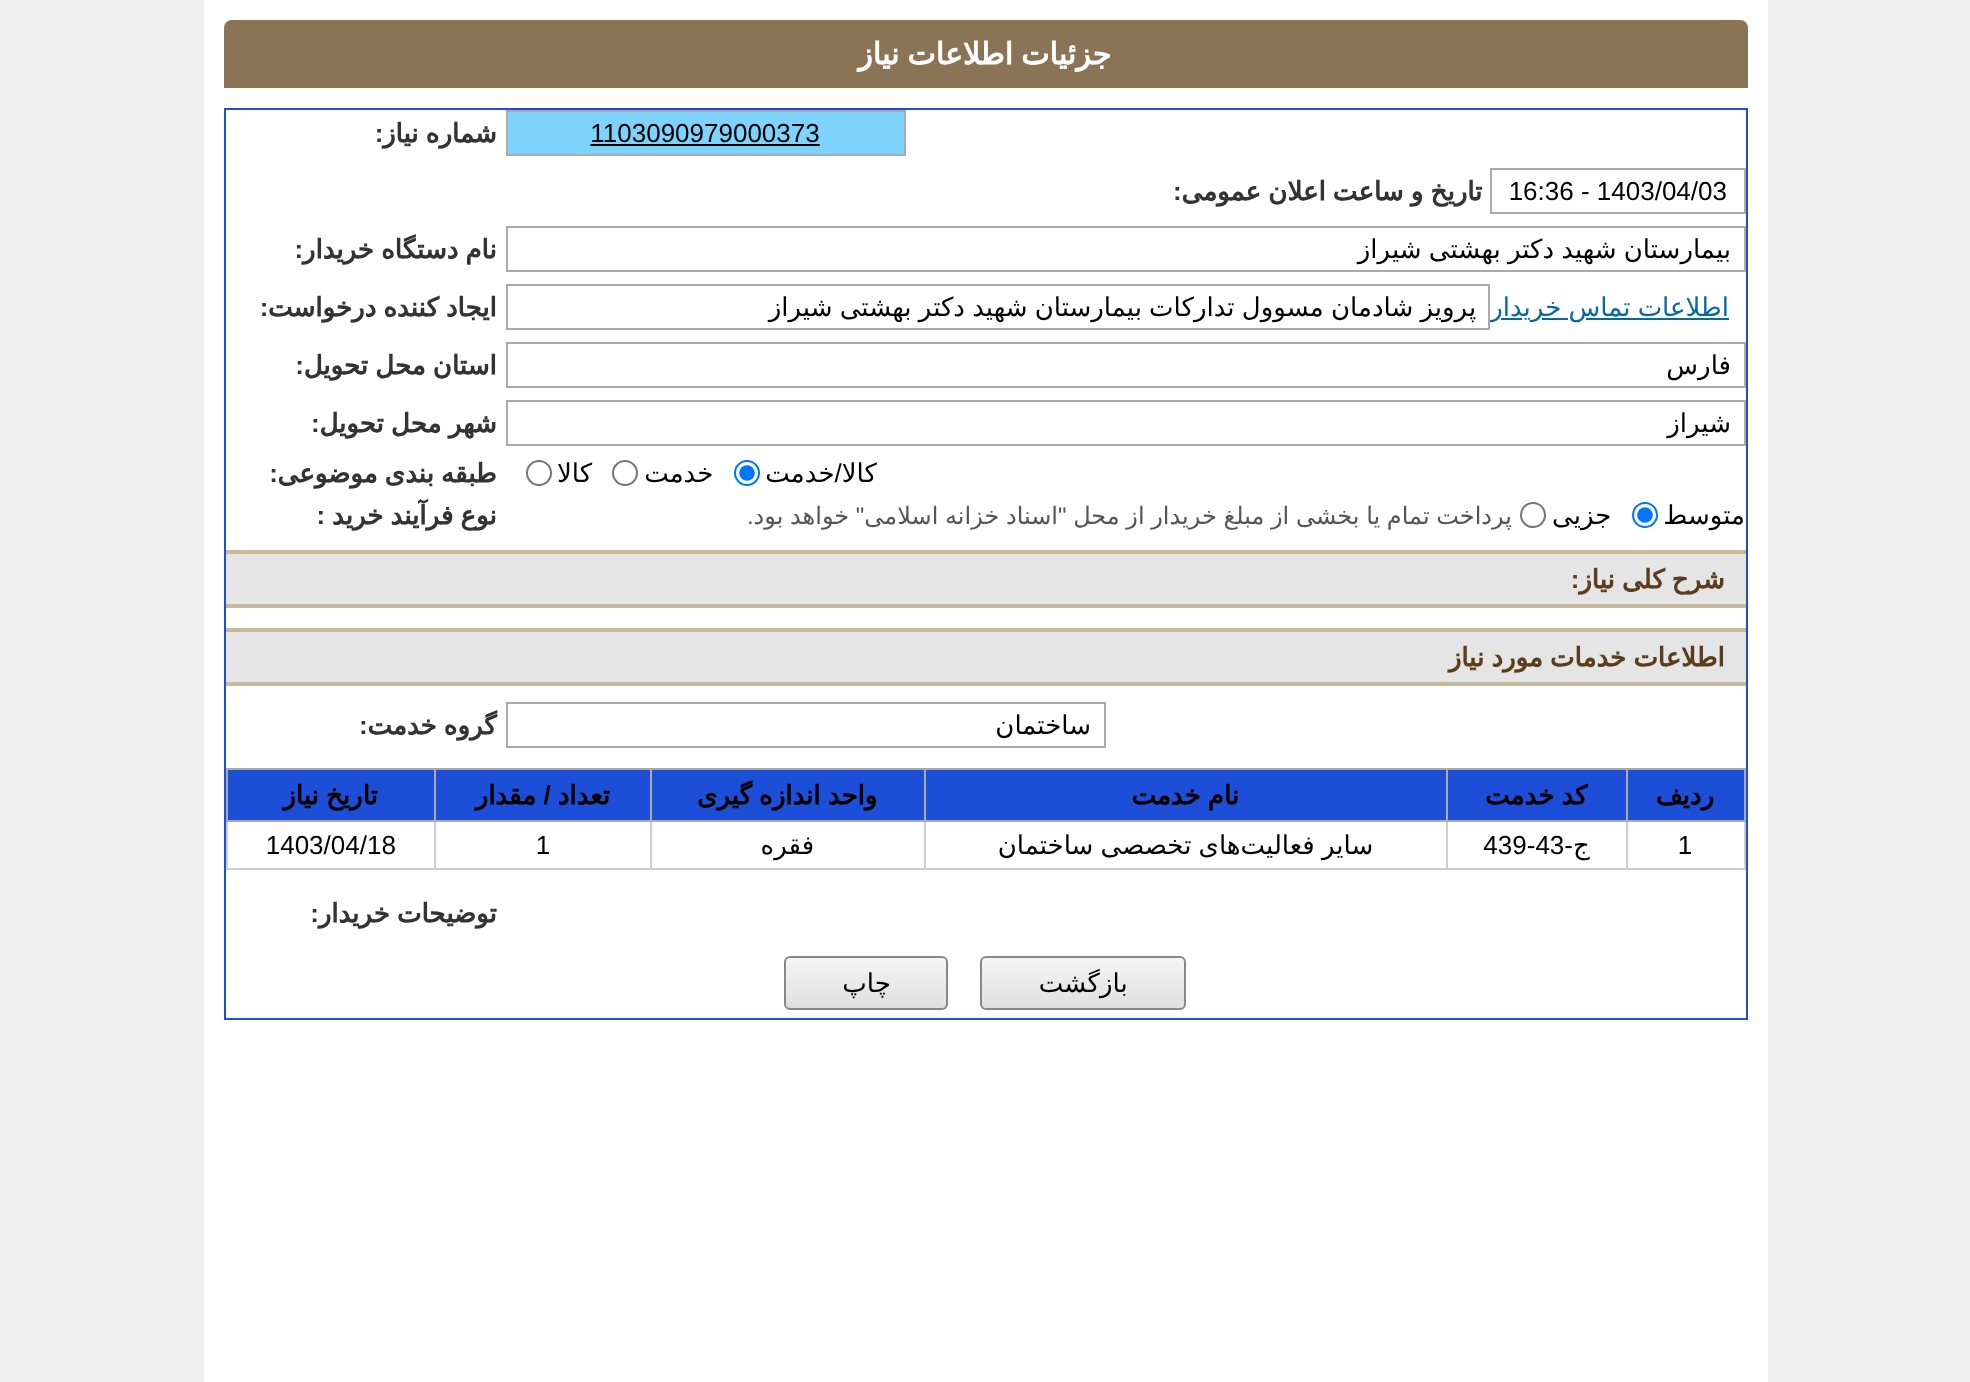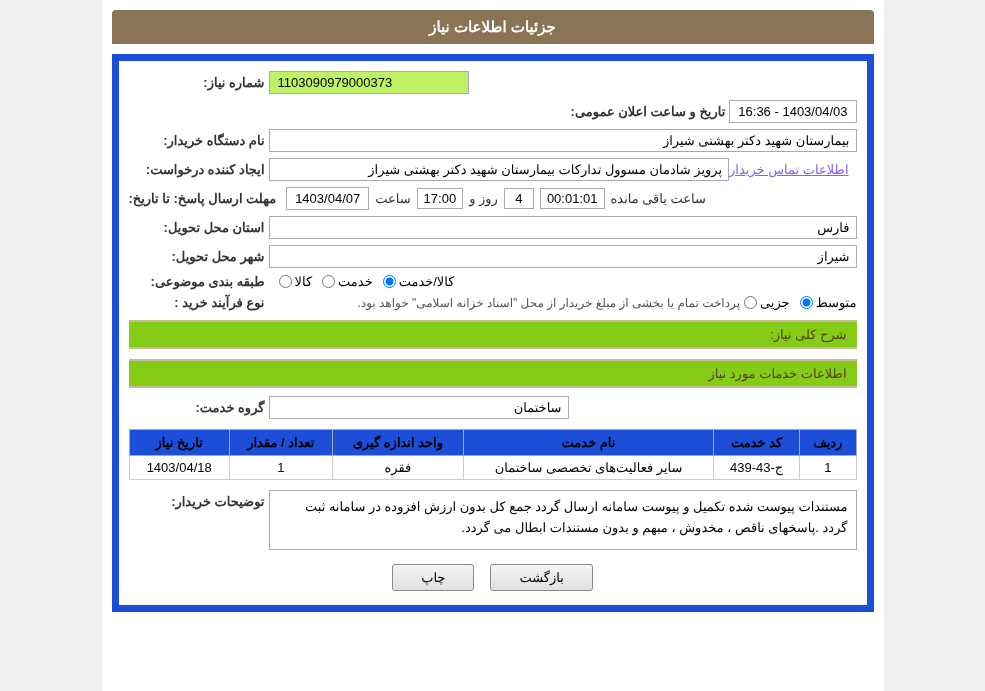--- a/index.html
+++ b/index.html
@@ -20,22 +20,21 @@
       background: #8B7355;
       color: #fff;
       text-align: center;
       padding: 8px 16px;
       font-size: 15px;
       font-weight: bold;
       border-radius: 4px 4px 0 0;
       margin-bottom: 10px;
     }
     .main-content {
-      border: 7px solid #1d4ed8;
-      padding: 10px;
+      border: 1px solid #1d4ed8;
       background: #fff;
     }
     .form-row {
       display: flex;
       align-items: center;
       margin-bottom: 6px;
       flex-direction: row-reverse;
       justify-content: flex-end;
     }
     .form-label {
@@ -59,23 +58,24 @@
       align-items: center;
       margin-bottom: 6px;
       flex-direction: row-reverse;
     }
     .row-shmare .form-label {
       min-width: 140px;
     }
     .row-shmare .val-box {
       border: 1px solid #aaa;
       padding: 3px 8px;
-      background: #bef264;
+      background: #7dd3fc;
       min-width: 200px;
-      text-align: left;
+      text-align: center;
+      text-decoration: underline;
     }
     .date-box {
       border: 1px solid #aaa;
       padding: 3px 8px;
       background: #fff;
       text-align: center;
     }
     
     .multi-row {
       display: flex;
@@ -143,25 +143,25 @@
     .type-bottom {
       display: flex;
       flex-direction: row-reverse;
       gap: 4px;
       align-items: center;
       color: #555;
       font-size: 12px;
     }
     
     .section-header {
-      background: #84cc16;
+      background: #e5e5e5;
       border-top: 2px solid #c9b99a;
       border-bottom: 2px solid #c9b99a;
       padding: 5px 10px;
-      font-weight: normal;
+      font-weight: bold;
       color: #5a3e1b;
       margin: 10px 0 8px 0;
       text-align: right;
     }
     
     .sharh-row {
       display: flex;
       align-items: flex-start;
       margin-bottom: 10px;
       flex-direction: row-reverse;
@@ -234,21 +234,21 @@
     .btn {
       padding: 5px 28px;
       border: 1px solid #888;
       background: linear-gradient(to bottom, #f5f5f5, #e0e0e0);
       cursor: pointer;
       font-size: 13px;
       font-family: Tahoma, Arial, sans-serif;
       border-radius: 3px;
     }
     .link-blue {
-      color: #8b5cf6;
+      color: #0369a1;
       cursor: pointer;
       text-decoration: underline;
     }
     
   </style>
 </head>
 <body>
 
 <div class="page-wrapper">
   <div class="header-bar">
@@ -272,30 +272,20 @@
       <span class="form-label">نام دستگاه خریدار:</span>
       <div class="form-value">بیمارستان شهید دکتر بهشتی شیراز</div>
     </div>
 
     <div class="form-row">
       <span class="form-label">ایجاد کننده درخواست:</span>
       <div class="form-value" style="flex:1">پرویز شادمان مسوول تدارکات بیمارستان شهید دکتر بهشتی شیراز</div>
       <span class="link-blue" style="margin-right:8px; white-space:nowrap;">اطلاعات تماس خریدار</span>
     </div>
 
-    <div class="multi-row">
-      <span class="form-label">مهلت ارسال پاسخ: تا تاریخ:</span>
-      <div class="date-box">1403/04/07</div>
-      <span class="unit-label">ساعت</span>
-      <div class="small-box">17:00</div>
-      <span class="unit-label">روز و</span>
-      <div class="small-box" style="min-width:30px;">4</div>
-      <div class="small-box">00:01:01</div>
-      <span class="remaining-label">ساعت باقی مانده</span>
-    </div>
 
     <div class="form-row">
       <span class="form-label">استان محل تحویل:</span>
       <div class="form-value">فارس</div>
     </div>
 
     <div class="form-row">
       <span class="form-label">شهر محل تحویل:</span>
       <div class="form-value">شیراز</div>
     </div>
@@ -367,21 +357,20 @@
             <td>سایر فعالیت‌های تخصصی ساختمان</td>
             <td>فقره</td>
             <td>1</td>
             <td>1403/04/18</td>
           </tr>
         </tbody>
     </table>
 
     <div class="tawzihat-row">
       <span class="form-label">توضیحات خریدار:</span>
-      <div class="tawzihat-box">مستندات پیوست شده تکمیل و پیوست سامانه ارسال گردد جمع کل بدون ارزش افزوده در سامانه ثبت گردد .پاسخهای ناقص ، مخدوش ، مبهم و بدون مستندات ابطال می گردد.</div>
     </div>
 
     <div class="btn-row">
       <button class="btn">بازگشت</button>
       <button class="btn">چاپ</button>
     </div>
 
   </div>
 </div>
 

